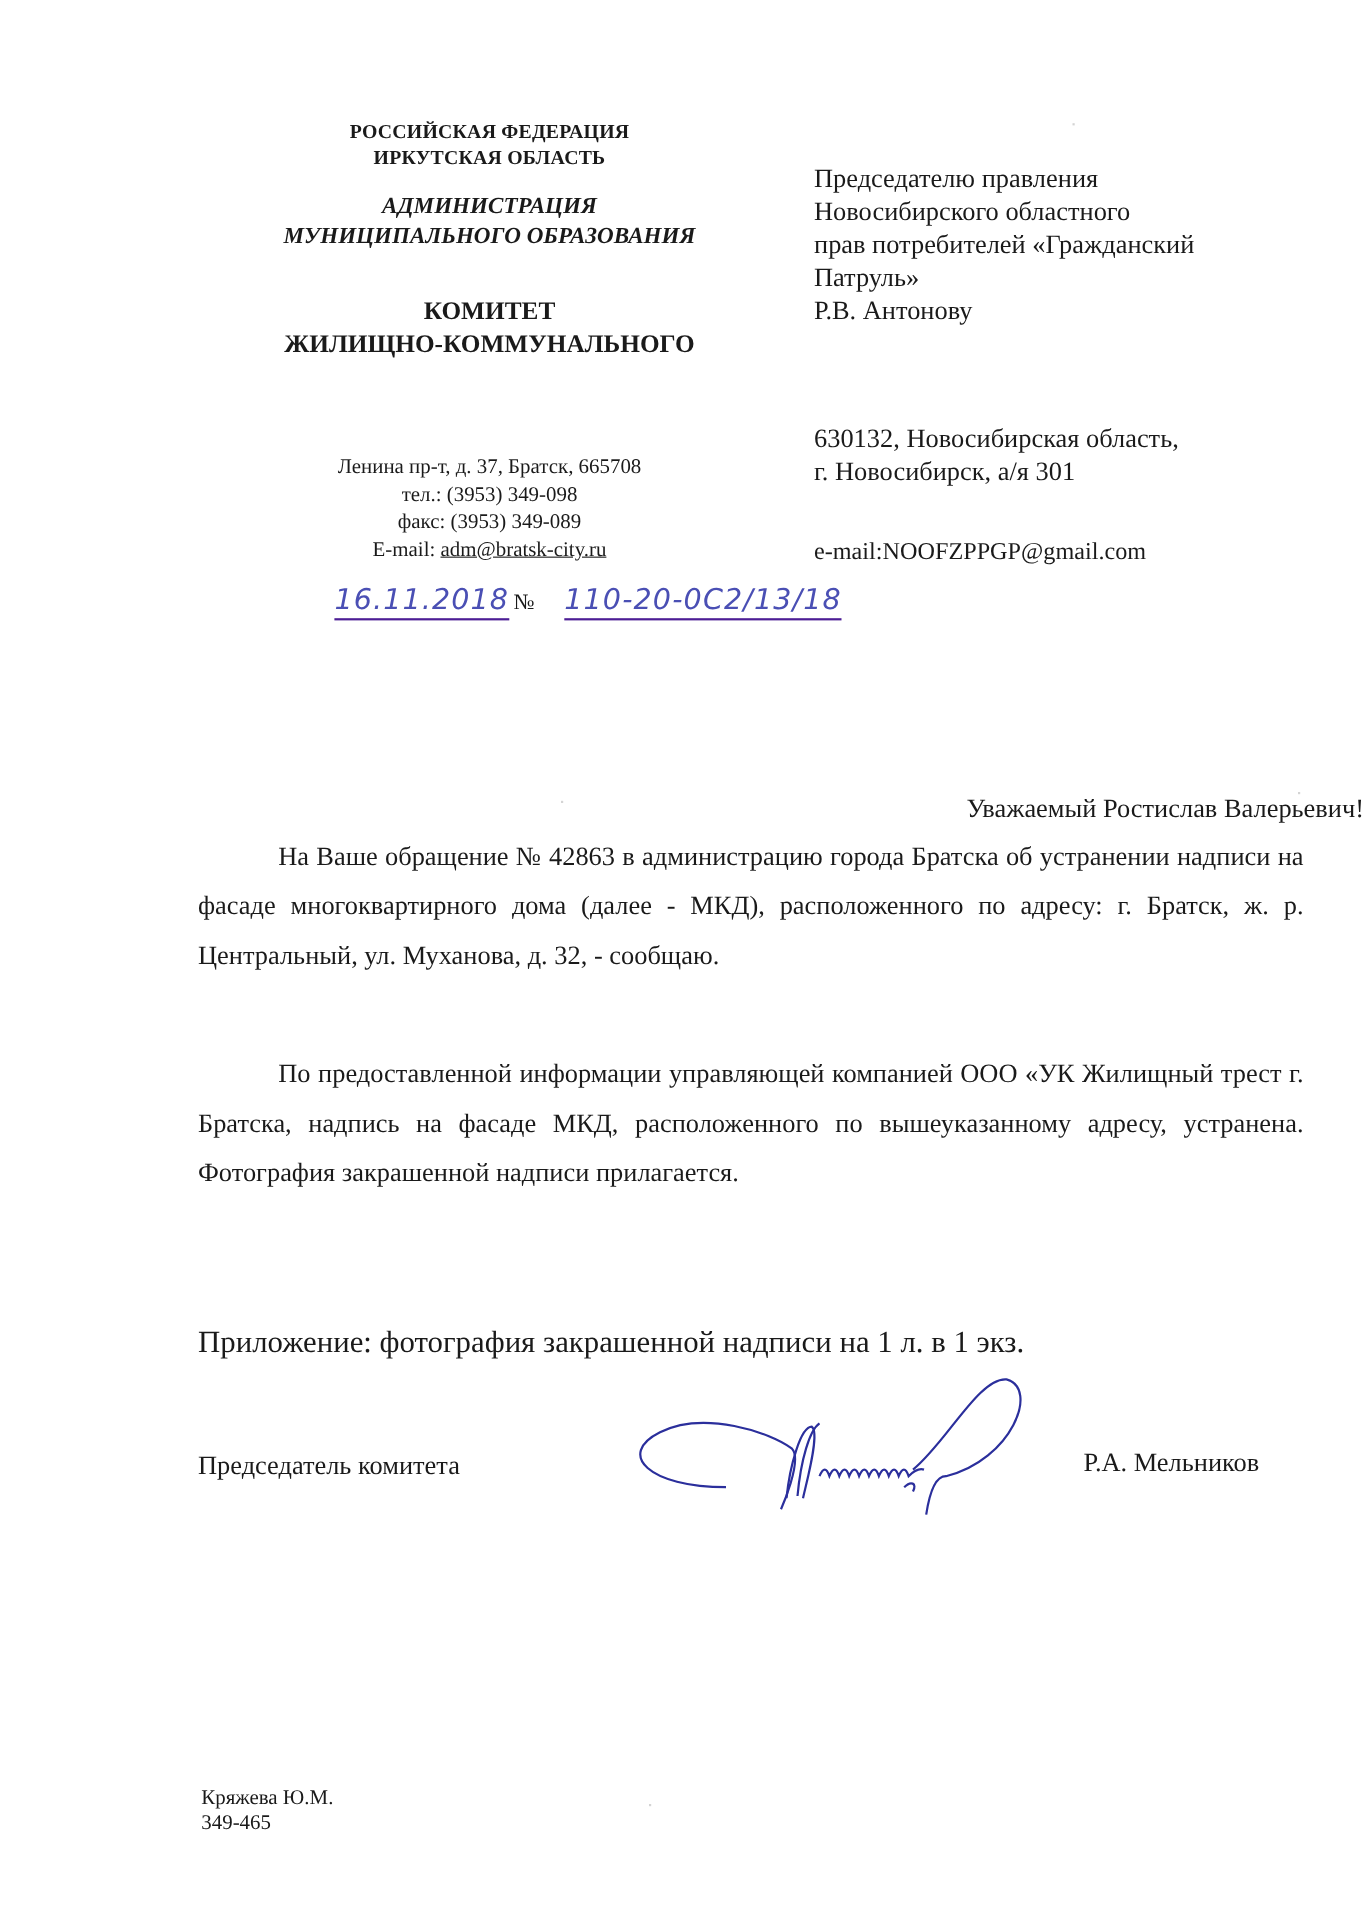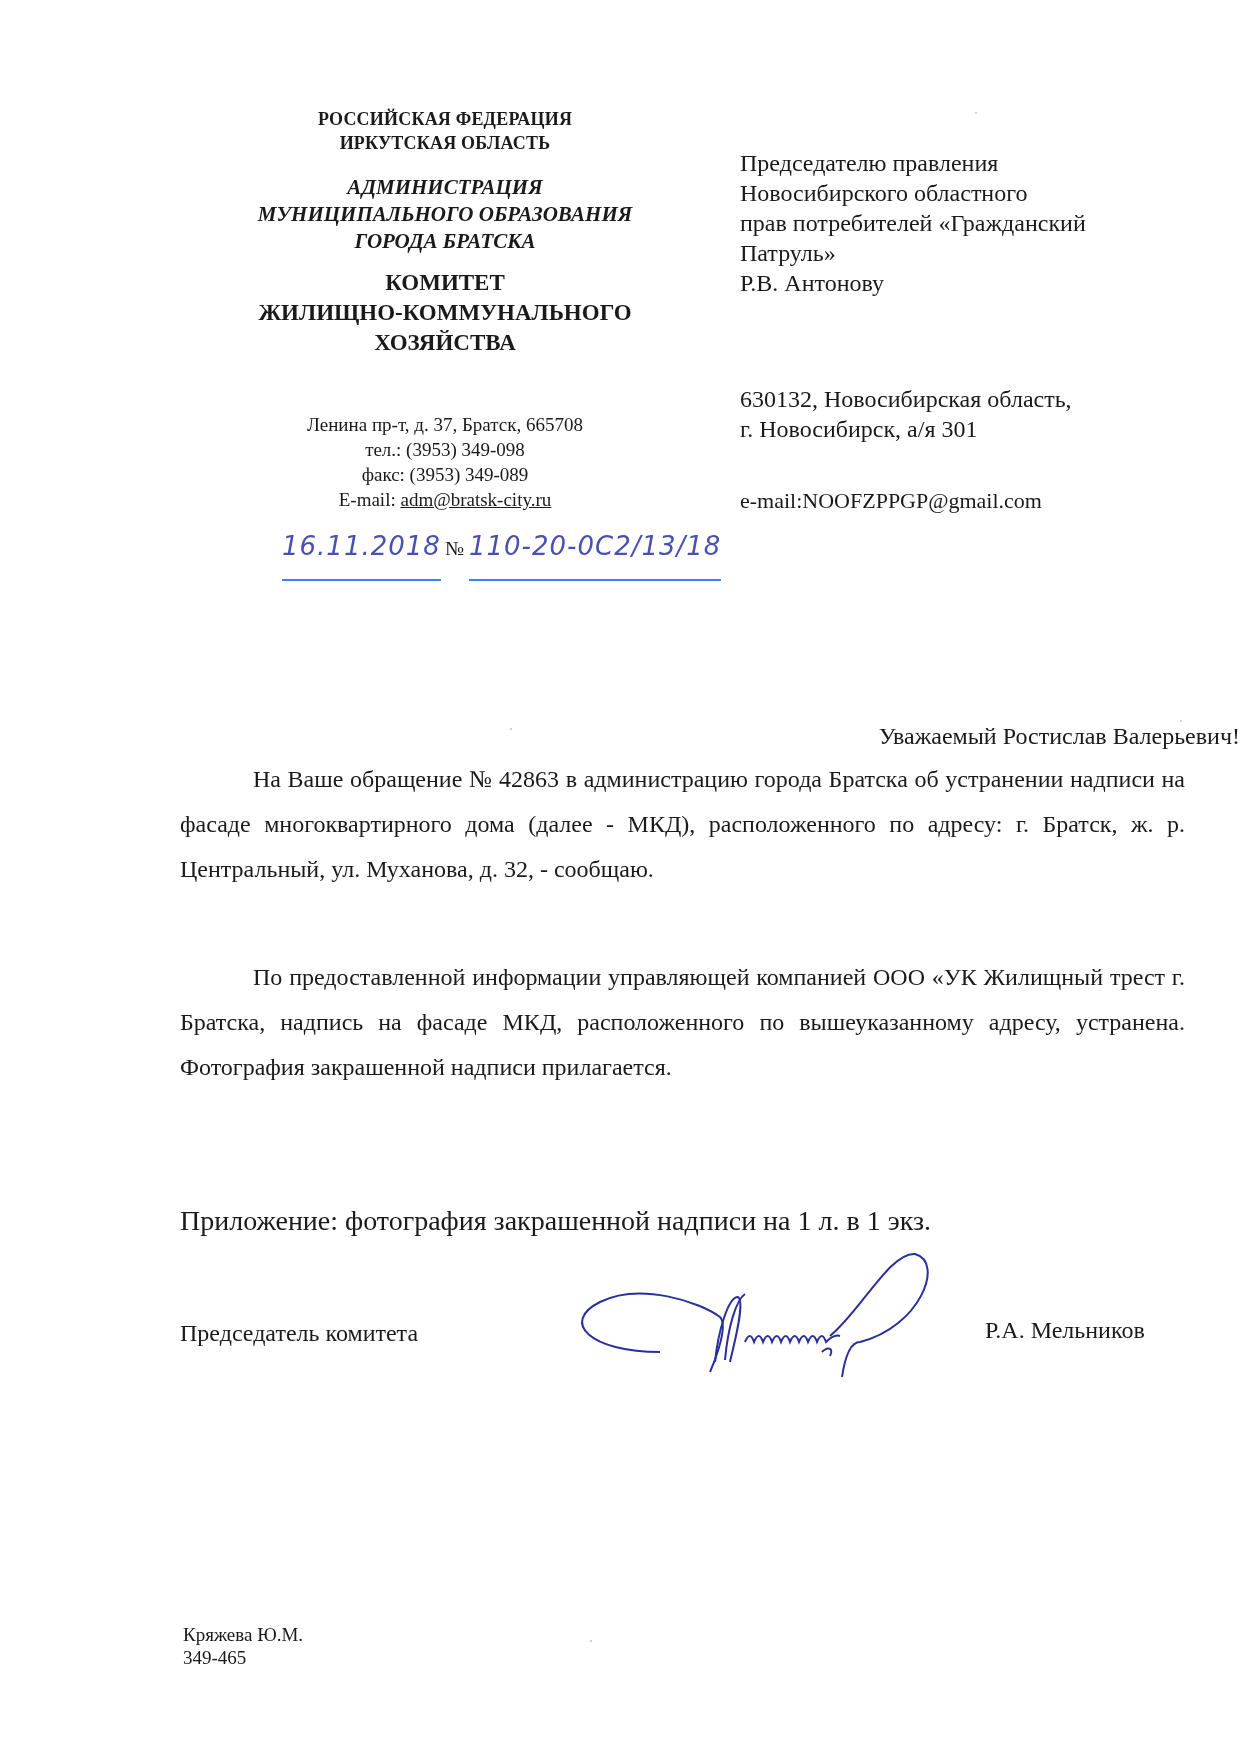--- a/index.html
+++ b/index.html
@@ -6,21 +6,21 @@
   body { width: 1240px; height: 1753px; position: relative; overflow: hidden;
          font-family: "Liberation Serif", "DejaVu Serif", serif; color: #1a1a1a; }
   .hdr { position: absolute; left: 220px; width: 450px; text-align: center; font-weight: bold; }
   .hdr .l1 { font-size: 18px; line-height: 24px; letter-spacing: 0.2px; }
   .hdr .l2 { font-size: 21px; line-height: 27px; font-style: italic; }
   .hdr .l3 { font-size: 23px; line-height: 30px; }
   .contacts { position: absolute; left: 250px; width: 390px; text-align: center; font-size: 19px; line-height: 25px; }
   .contacts .email-link { text-decoration: underline; }
   .reg { position: absolute; left: 282px; top: 531px; font-size: 26px; color: #4a4fb4;
          font-family: "DejaVu Sans", sans-serif; font-style: italic; letter-spacing: 1px; }
-  .reg .u { border-bottom: 2px solid #3b82f6; padding-bottom: 18px; }
+  .reg .u { border-bottom: 2px solid #4c1d95; padding-bottom: 1px; margin-left: 22px; }
   .reg .no { color: #1a1a1a; font-family: "Liberation Serif", serif; font-style: normal; font-size: 20px; margin: 0 4px; }
   .addressee { position: absolute; left: 740px; top: 148px; font-size: 24px; line-height: 30px; }
   .addr2 { position: absolute; left: 740px; top: 384px; font-size: 24px; line-height: 30px; }
   .mail2 { position: absolute; left: 740px; top: 487px; font-size: 22px; line-height: 28px; }
   .salutation { position: absolute; left: 0; width: 1240px; top: 723px; text-align: right; font-size: 24px; }
   .body-text { position: absolute; left: 180px; width: 1005px; font-size: 24px; line-height: 45px; text-align: justify; text-align-last: left; }
   .body-text .indent { text-indent: 73px; margin: 0; }
   .p1 { top: 757px; }
   .p2 { top: 955px; }
   .p2 p { margin: 0; }
@@ -34,26 +34,24 @@
 </head>
 <body>
 
 <div class="hdr" style="top:107px;">
   <div class="l1">РОССИЙСКАЯ ФЕДЕРАЦИЯ</div>
   <div class="l1">ИРКУТСКАЯ ОБЛАСТЬ</div>
 </div>
 <div class="hdr" style="top:174px;">
   <div class="l2">АДМИНИСТРАЦИЯ</div>
   <div class="l2">МУНИЦИПАЛЬНОГО ОБРАЗОВАНИЯ</div>
-  <div class="l2">ГОРОДА БРАТСКА</div>
 </div>
 <div class="hdr" style="top:268px;">
   <div class="l3">КОМИТЕТ</div>
   <div class="l3">ЖИЛИЩНО-КОММУНАЛЬНОГО</div>
-  <div class="l3">ХОЗЯЙСТВА</div>
 </div>
 
 <div class="contacts" style="top:412px;">
   <div>Ленина пр-т, д. 37, Братск, 665708</div>
   <div>тел.: (3953) 349-098</div>
   <div>факс: (3953) 349-089</div>
   <div><span>E-mail: </span><span class="email-link">adm@bratsk-city.ru</span></div>
 </div>
 
 <div class="reg">

